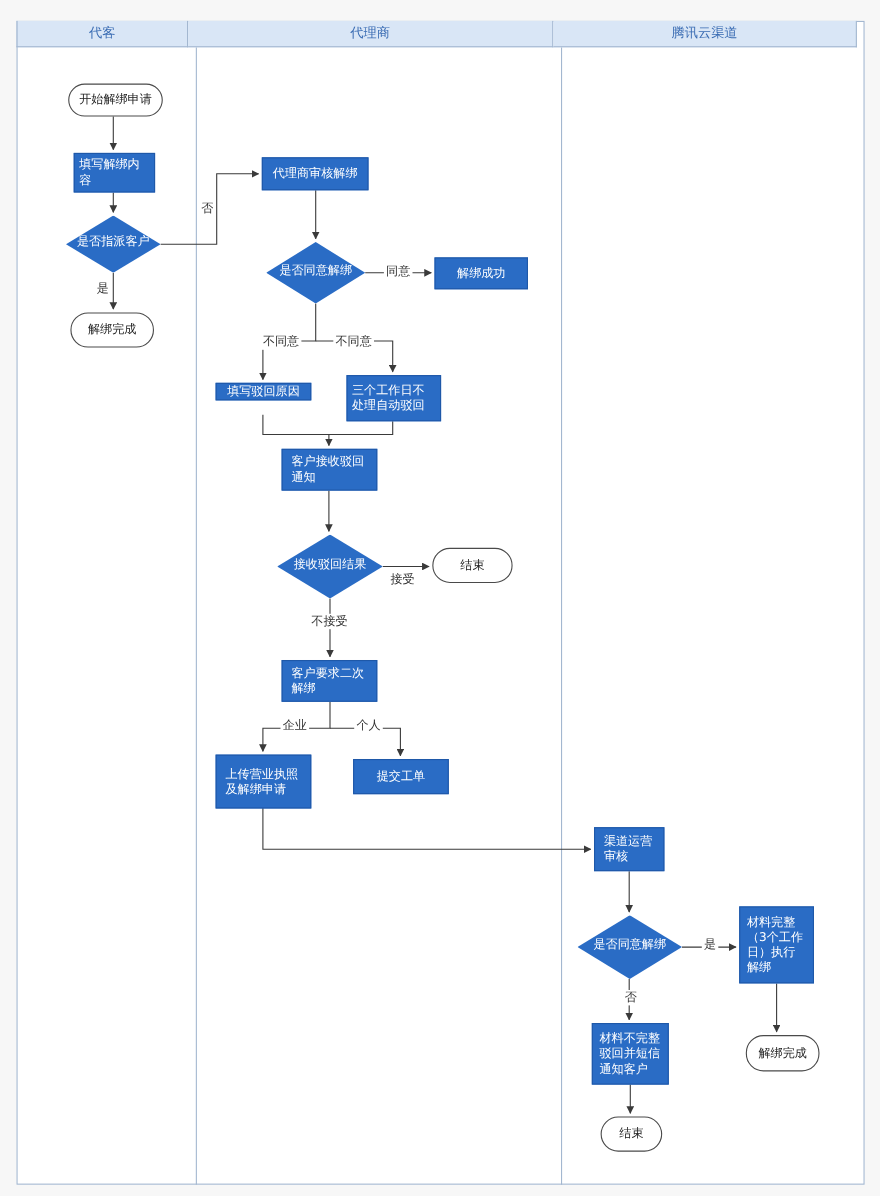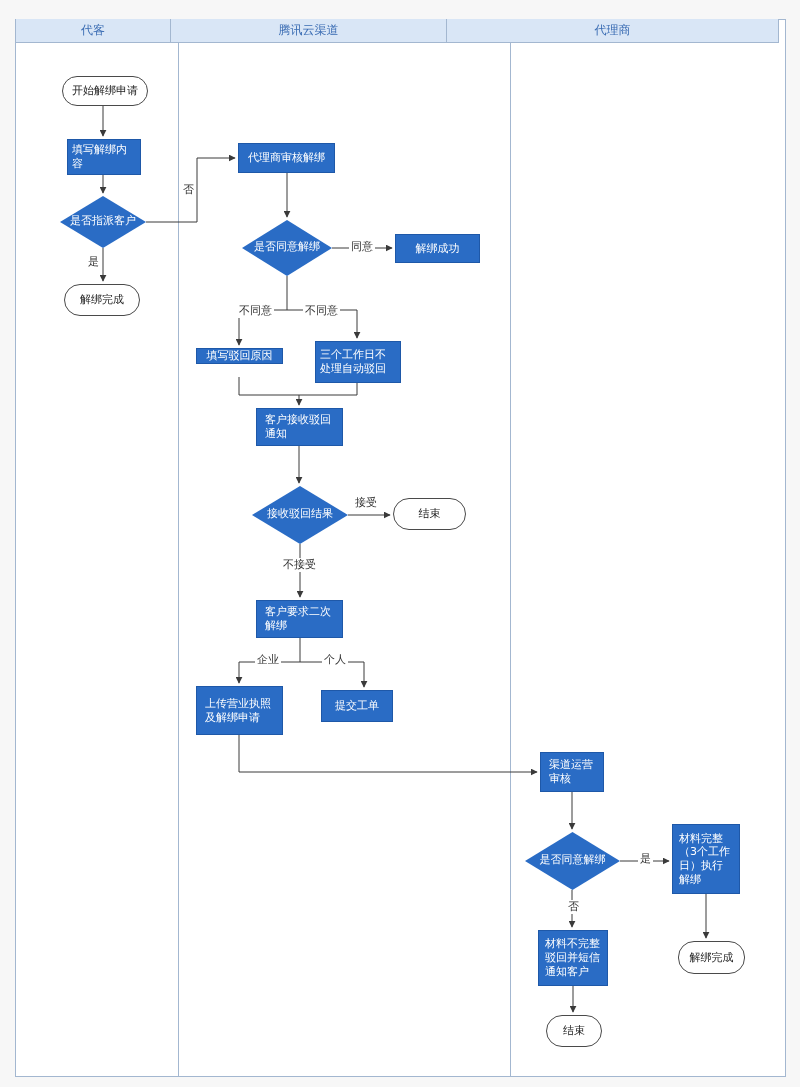--- a/index.html
+++ b/index.html
@@ -27,22 +27,22 @@
 </style>
 </head>
 <body>
 
 <div class="canvas">
 
   <div class="frame"></div>
 
   <div class="lane-header">
     <div class="lane-cell c1">代客</div>
+    <div class="lane-cell c2">代理商</div>
     <div class="lane-cell c3">腾讯云渠道</div>
-    <div class="lane-cell c2">代理商</div>
   </div>
   <div class="lane-sep" style="left:178px"></div>
   <div class="lane-sep" style="left:510px"></div>
 
   <svg class="edges" width="800" height="1087">
     <defs>
       <marker id="arr" viewBox="0 0 10 10" refX="9" refY="5" markerWidth="7" markerHeight="7" orient="auto">
         <path d="M0,0 L10,5 L0,10 z" fill="#3a3a3a"></path>
       </marker>
     </defs>
@@ -79,34 +79,34 @@
   <div class="node process" style="left:238px;top:143px;width:97px;height:30px">代理商审核解绑</div>
   <div class="node decision" style="left:242px;top:220px;width:90px;height:56px">是否同意解绑</div>
   <div class="node process" style="left:395px;top:234px;width:85px;height:29px">解绑成功</div>
   <div class="node process tight" style="left:196px;top:348px;width:87px;height:16px">填写驳回原因</div>
   <div class="node process tight" style="left:315px;top:341px;width:86px;height:42px">三个工作日不处理自动驳回</div>
   <div class="node process" style="left:256px;top:408px;width:87px;height:38px">客户接收驳回通知</div>
   <div class="node decision" style="left:252px;top:486px;width:96px;height:58px">接收驳回结果</div>
   <div class="node terminator" style="left:393px;top:498px;width:73px;height:32px">结束</div>
   <div class="node process" style="left:256px;top:600px;width:87px;height:38px">客户要求二次解绑</div>
   <div class="node process" style="left:196px;top:686px;width:87px;height:49px">上传营业执照及解绑申请</div>
-  <div class="node process" style="left:321px;top:690px;width:72px;height:32px">提交工单</div>
+  <div class="node process" style="left:321px;top:690px;width:87px;height:32px">提交工单</div>
 
   <div class="node process" style="left:540px;top:752px;width:64px;height:40px">渠道运营审核</div>
   <div class="node decision" style="left:525px;top:832px;width:95px;height:58px">是否同意解绑</div>
   <div class="node process slim" style="left:672px;top:824px;width:68px;height:70px">材料完整（3个工作日）执行解绑</div>
   <div class="node terminator" style="left:678px;top:941px;width:67px;height:33px">解绑完成</div>
   <div class="node process slim" style="left:538px;top:930px;width:70px;height:56px">材料不完整驳回并短信通知客户</div>
   <div class="node terminator" style="left:546px;top:1015px;width:56px;height:32px">结束</div>
 
   <div class="edge-label" style="left:181px;top:183px">否</div>
   <div class="edge-label" style="left:86px;top:255px">是</div>
   <div class="edge-label" style="left:349px;top:240px">同意</div>
   <div class="edge-label" style="left:237px;top:304px">不同意</div>
   <div class="edge-label" style="left:303px;top:304px">不同意</div>
-  <div class="edge-label" style="left:353px;top:496px">接受</div>
+  <div class="edge-label" style="left:353px;top:520px">接受</div>
   <div class="edge-label" style="left:281px;top:558px">不接受</div>
   <div class="edge-label" style="left:255px;top:653px">企业</div>
   <div class="edge-label" style="left:322px;top:653px">个人</div>
   <div class="edge-label" style="left:638px;top:852px">是</div>
   <div class="edge-label" style="left:566px;top:900px">否</div>
 
 </div>
 
 </body></html>

